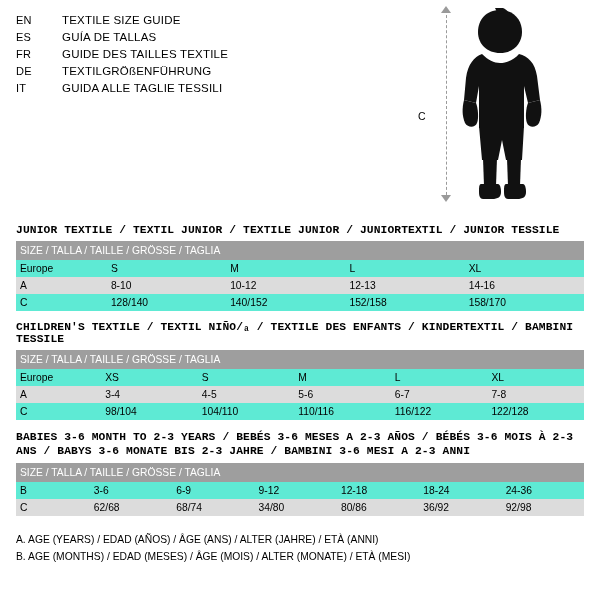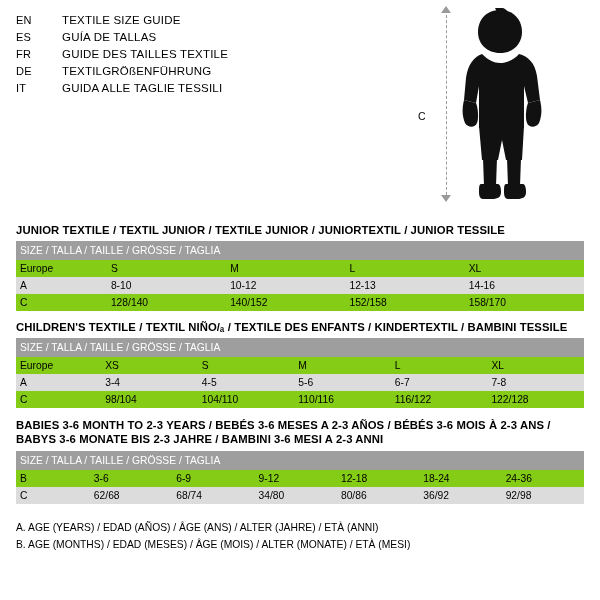--- a/index.html
+++ b/index.html
@@ -91,20 +91,21 @@
     top: 2px;
   }
 
   
   .section { margin-top: 4px; }
   .section-title {
     font-size: 11.3px;
     font-weight: bold;
     margin: 10px 0 5px 0;
     letter-spacing: 0.1px;
+    font-family: Liberation Mono, monospace;
   }
   .section-title.multi {
     line-height: 14px;
     font-weight: bold;
   }
   table.size {
     border-collapse: collapse;
     width: 100%;
     font-size: 10.3px;
   }
@@ -113,21 +114,21 @@
     vertical-align: middle;
     white-space: nowrap;
   }
   tr.hdr td {
     background: #9e9e9e;
     color: #ffffff;
     font-size: 10.3px;
     padding: 4px 8px 4px 4px;
   }
   tr.alt td { background: #dcdcdc; }
-  tr.plain td { background: #84cc16; }
+  tr.plain td { background: #5eead4; }
 
   
   .footnotes {
     margin-top: 16px;
     font-size: 10.3px;
     line-height: 15px;
   }
   .footnotes div { margin-bottom: 2px; }
 </style>
 </head>

